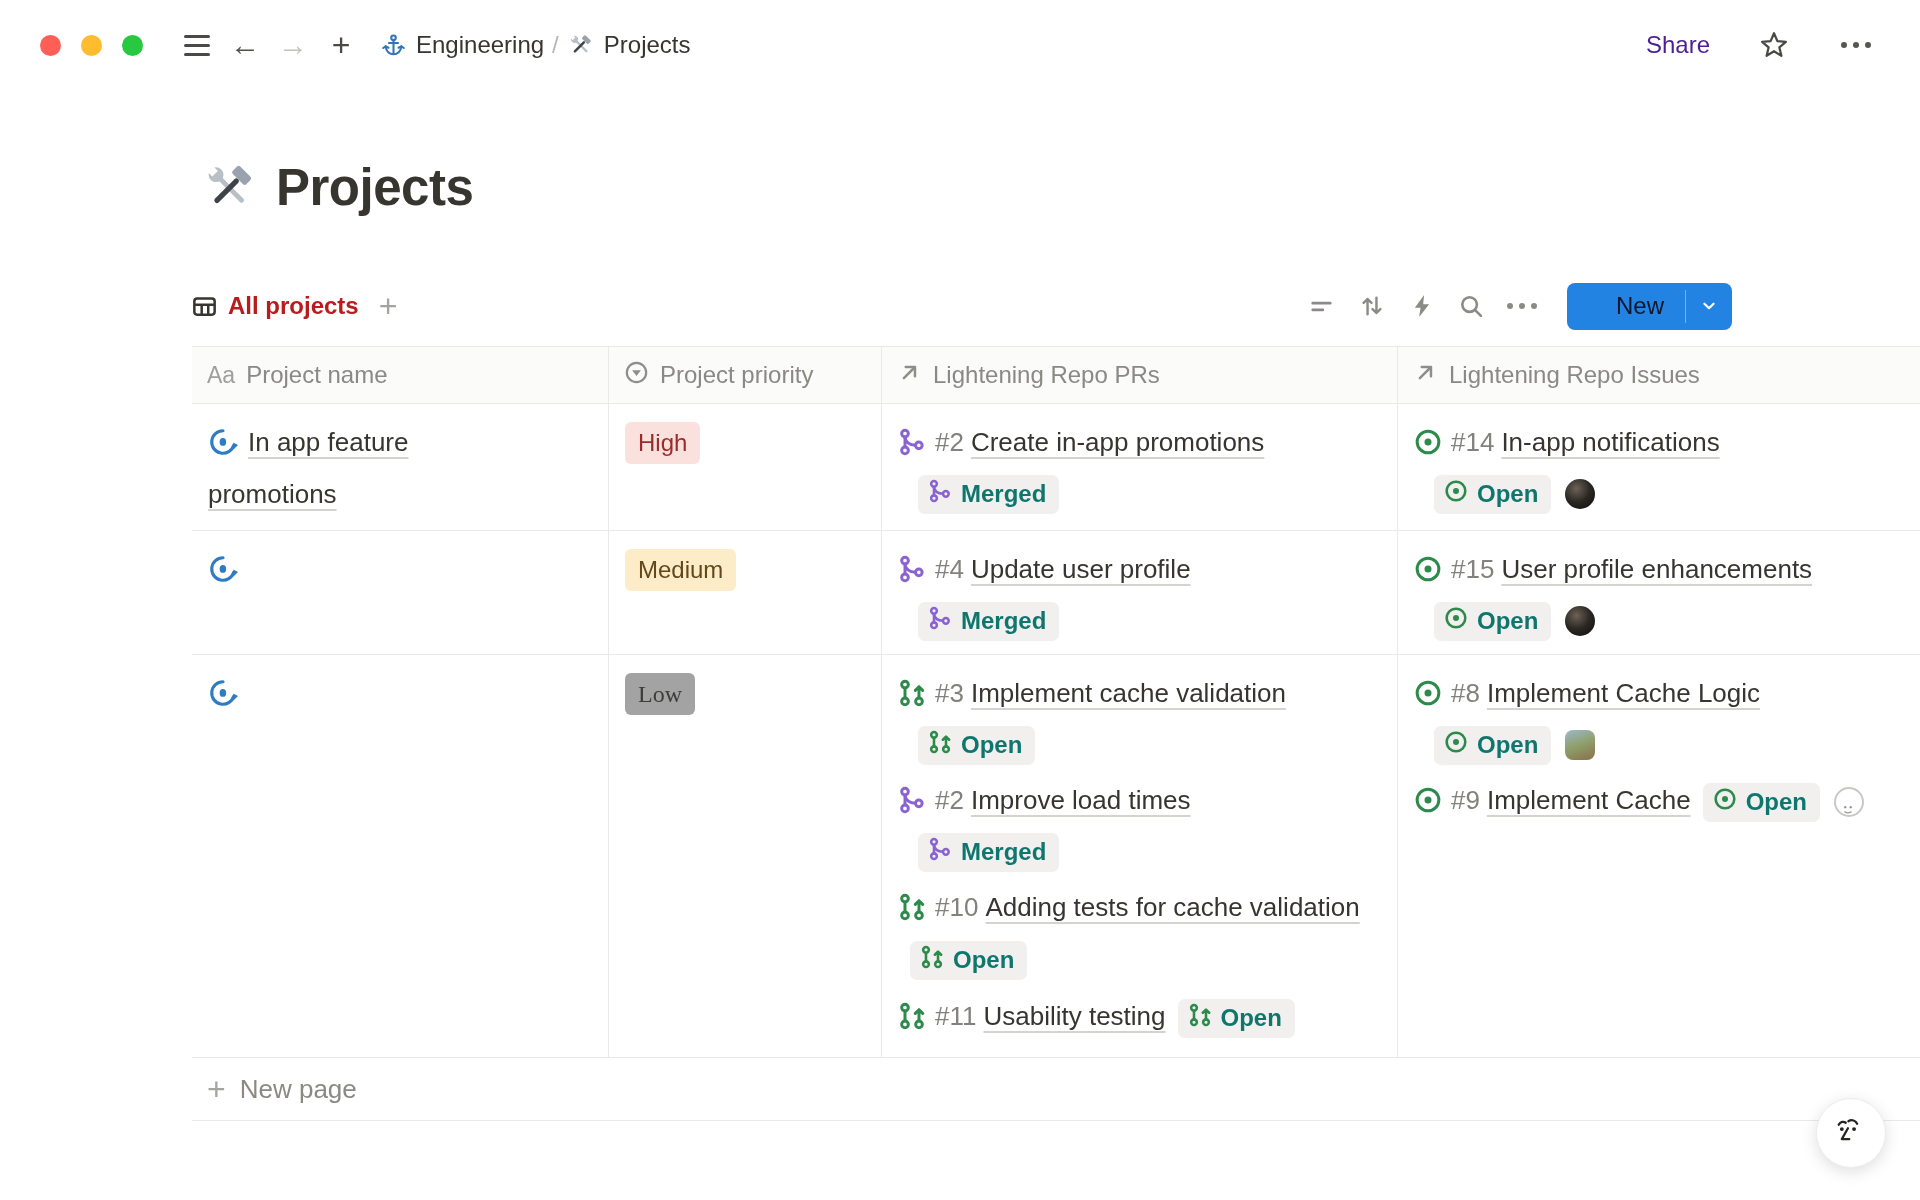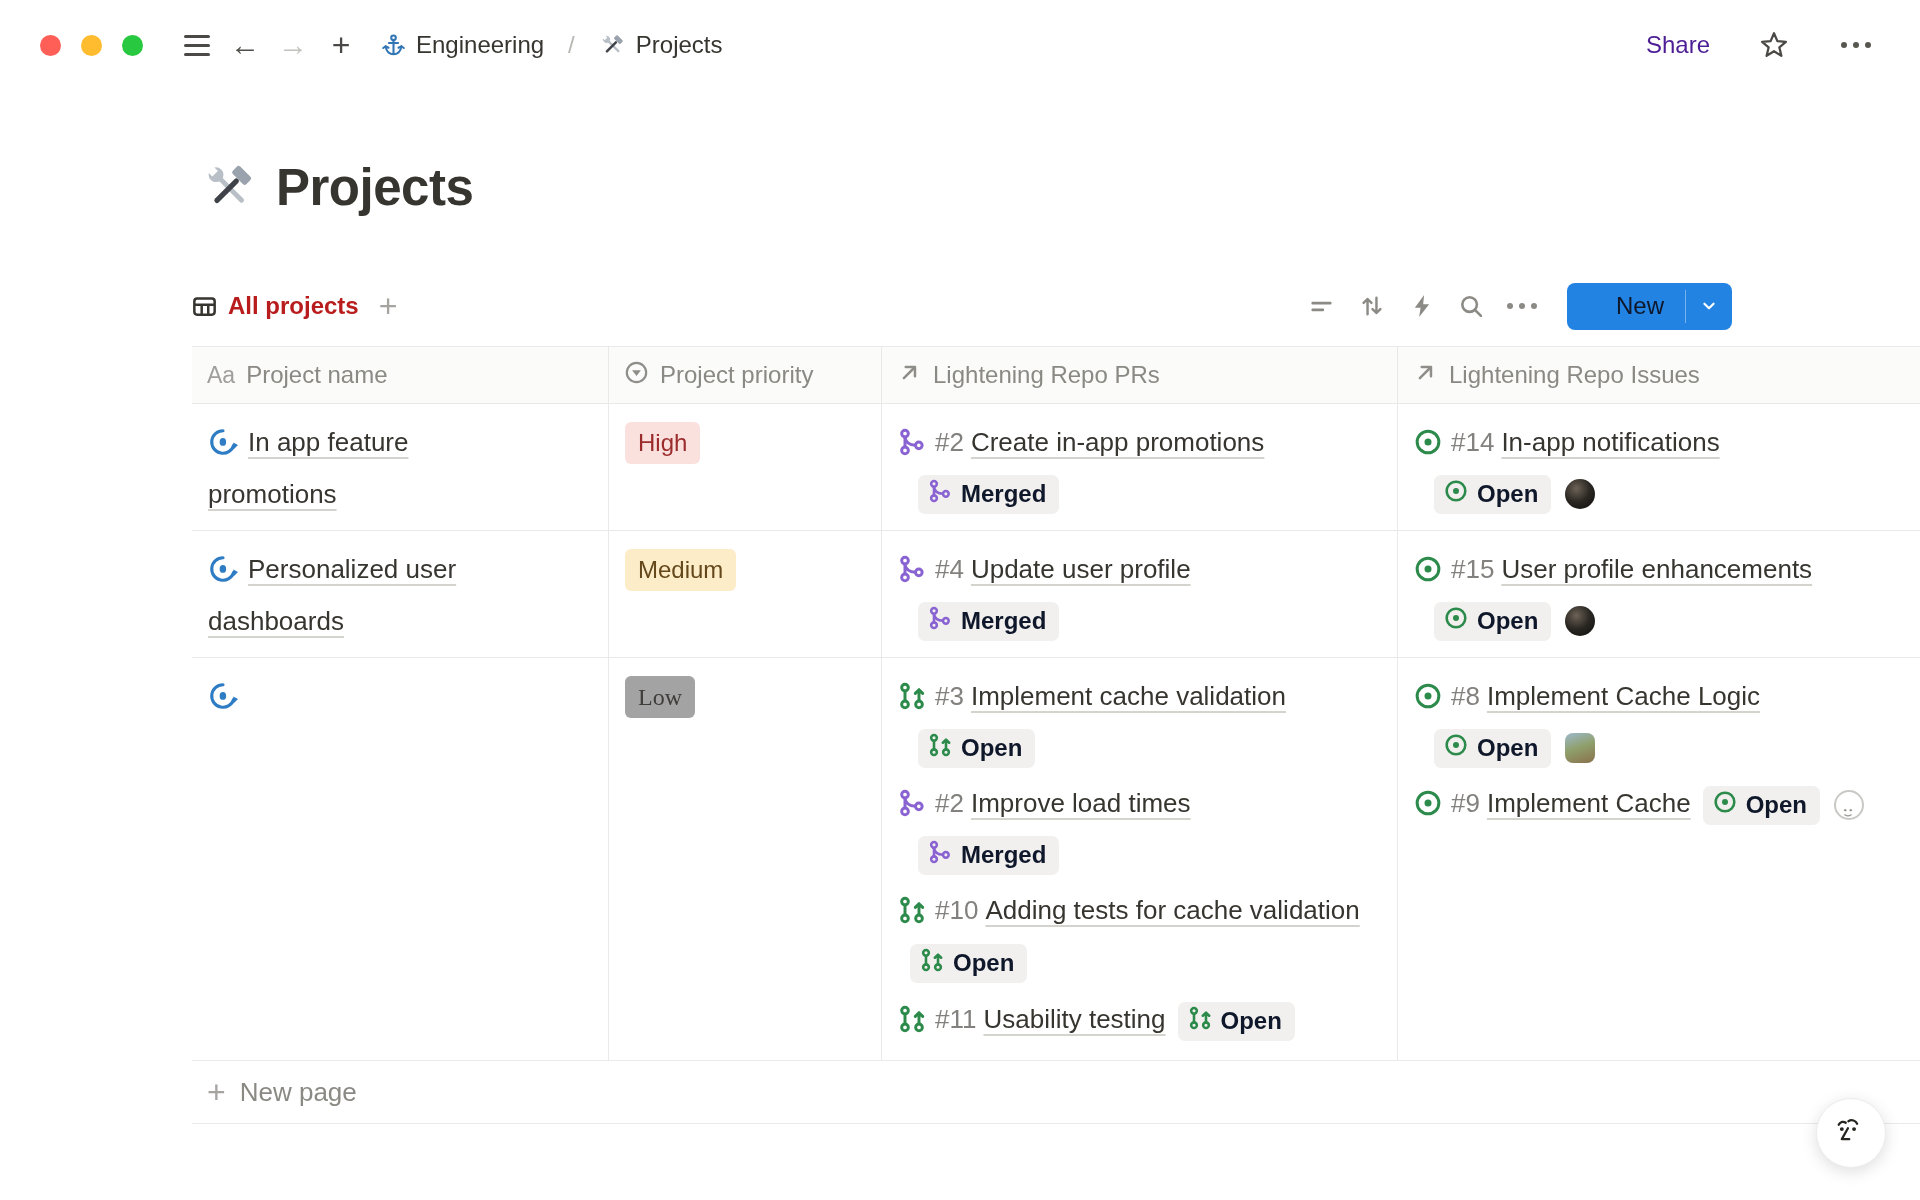--- a/index.html
+++ b/index.html
@@ -13,21 +13,21 @@
   .topbar{height:90px;display:flex;align-items:center;justify-content:space-between;padding:0 40px;}
   .tb-left{display:flex;align-items:center;}
   .lights{display:flex;gap:20px;margin-right:30px;}
   .light{width:21px;height:21px;border-radius:50%;}
   .tb-btn{width:48px;height:46px;display:flex;align-items:center;justify-content:center;border-radius:6px;color:#504f4b;font-size:30px;background:none;border:none;padding:0;}
   .hamb{display:flex;flex-direction:column;gap:6px;}
   .hamb i{display:block;width:26px;height:3px;border-radius:2px;background:#4a4945;}
   .arrow{font-size:30px;line-height:1;}
   .arrow.fwd{color:#c3c2bf;}
   .plus-glyph{font-size:32px;color:#4a4945;font-weight:400;}
-  .breadcrumb{display:flex;align-items:center;gap:16px;margin-left:16px;font-size:24px;color:#37352f;}
+  .breadcrumb{display:flex;align-items:center;gap:0;margin-left:16px;font-size:24px;color:#37352f;}
   .crumb{display:flex;align-items:center;gap:10px;cursor:pointer;}
   .crumb-sep{color:#b8b7b3;margin:0 8px;font-size:24px;}
   .tb-right{display:flex;align-items:center;gap:34px;}
   .share{font-size:24px;color:#4c1d95;background:none;border:none;margin-left:23px;}
   .dots{display:flex;gap:6px;align-items:center;}
   .dots i{width:6px;height:6px;border-radius:50%;background:#57564f;}
   
   .title-row{position:absolute;left:200px;top:158px;display:flex;align-items:center;gap:18px;}
   .title-row h1{font-size:51px;font-weight:700;margin:0;letter-spacing:-0.5px;color:#37352f;}
   
@@ -51,21 +51,21 @@
   .name-cell{padding-right:70px;font-weight:500;}
   .proj-icon{display:inline-block;vertical-align:-6px;margin-right:10px;}
   .page-link,.rel-link{color:#37352f;text-decoration:underline;text-decoration-color:#d5d3cd;
       text-decoration-thickness:2px;text-underline-offset:6px;cursor:pointer;font-weight:500;}
   .g-ico{display:inline-block;vertical-align:-5px;}
   .num{color:#82817d;margin:0 7px 0 9px;}
   .entry{margin-bottom:12px;}
   .entry:last-child{margin-bottom:0;}
   .chip-line{margin:0 0 0 20px;line-height:44px;}
   .status-chip{display:inline-flex;align-items:center;gap:9px;background:#f1f0ee;border-radius:7px;
-      padding:4px 13px 4px 10px;font-size:24px;font-weight:700;color:#0f172a;line-height:30px;vertical-align:middle;}
+      padding:4px 13px 4px 10px;font-size:24px;font-weight:700;color:#0f766e;line-height:30px;vertical-align:middle;}
   .status-chip .g-ico{vertical-align:-4px;}
   .inline-chip{margin-left:12px;}
   .avatar{display:inline-block;width:30px;height:30px;border-radius:50%;vertical-align:middle;margin-left:14px;position:relative;overflow:hidden;}
   .av-dark{background:radial-gradient(circle at 38% 32%,#6d6257 0%,#2b2823 48%,#0d0c0b 100%);}
   .av-photo{border-radius:8px;background:linear-gradient(160deg,#9db8cc 0%,#8fa06b 48%,#8a6f4c 100%);}
   .av-sketch{background:#fff;border:2px solid #c9c8c4;box-sizing:border-box;}
   .priority-chip{display:inline-block;border-radius:6px;padding:2px 13px;font-size:24px;line-height:38px;font-weight:500;}
   .pri-red{background:#fbe1de;color:#9b2c2c;}
   .pri-yellow{background:#fdecc8;color:#64481c;}
   .pri-gray{background:#a3a3a3;color:#3f3d39;font-family:Liberation Serif, serif;}
@@ -292,21 +292,21 @@
                 <circle cx="8" cy="8" r="6.2" fill="none" stroke="#2c8a4b" stroke-width="1.7"></circle>
                 <circle cx="8" cy="8" r="2" fill="#2c8a4b"></circle>
               </svg></span>
             <span>Open</span>
           </span><span class="avatar av-dark"></span></div></div>
     </div>
     <div class="cell name-cell bR"><span class="proj-icon"><svg width="30" height="30" viewBox="0 0 24 24">
           <path d="M12 3a9 9 0 1 0 8.6 11.6" fill="none" stroke="#2e7cc3" stroke-width="2.5" stroke-linecap="round"></path>
           <polygon points="20.2,12.4 24,14.3 20.6,17.8" fill="#2e7cc3"></polygon>
           <ellipse cx="11.9" cy="11.9" rx="2.6" ry="3.1" fill="#2e7cc3"></ellipse>
-        </svg></span><a class="page-link">Personalized user dashboards</a></div>
+        </svg></span></div>
     <div class="cell bR"><span class="priority-chip pri-yellow">Medium</span></div>
     <div class="cell bR">
       <div class="entry"><span class="g-ico"><svg width="28" height="28" viewBox="0 0 16 16">
             <g fill="none" stroke="#8a63d2" stroke-width="1.7" stroke-linecap="round">
               <circle cx="4" cy="3.2" r="1.9"></circle>
               <circle cx="4" cy="12.8" r="1.9"></circle>
               <circle cx="11.9" cy="9.9" r="1.9"></circle>
               <path d="M4 5.2v5.7"></path>
               <path d="M4 5.6c.5 2.7 3 4.1 5.9 4.2"></path>
             </g>

